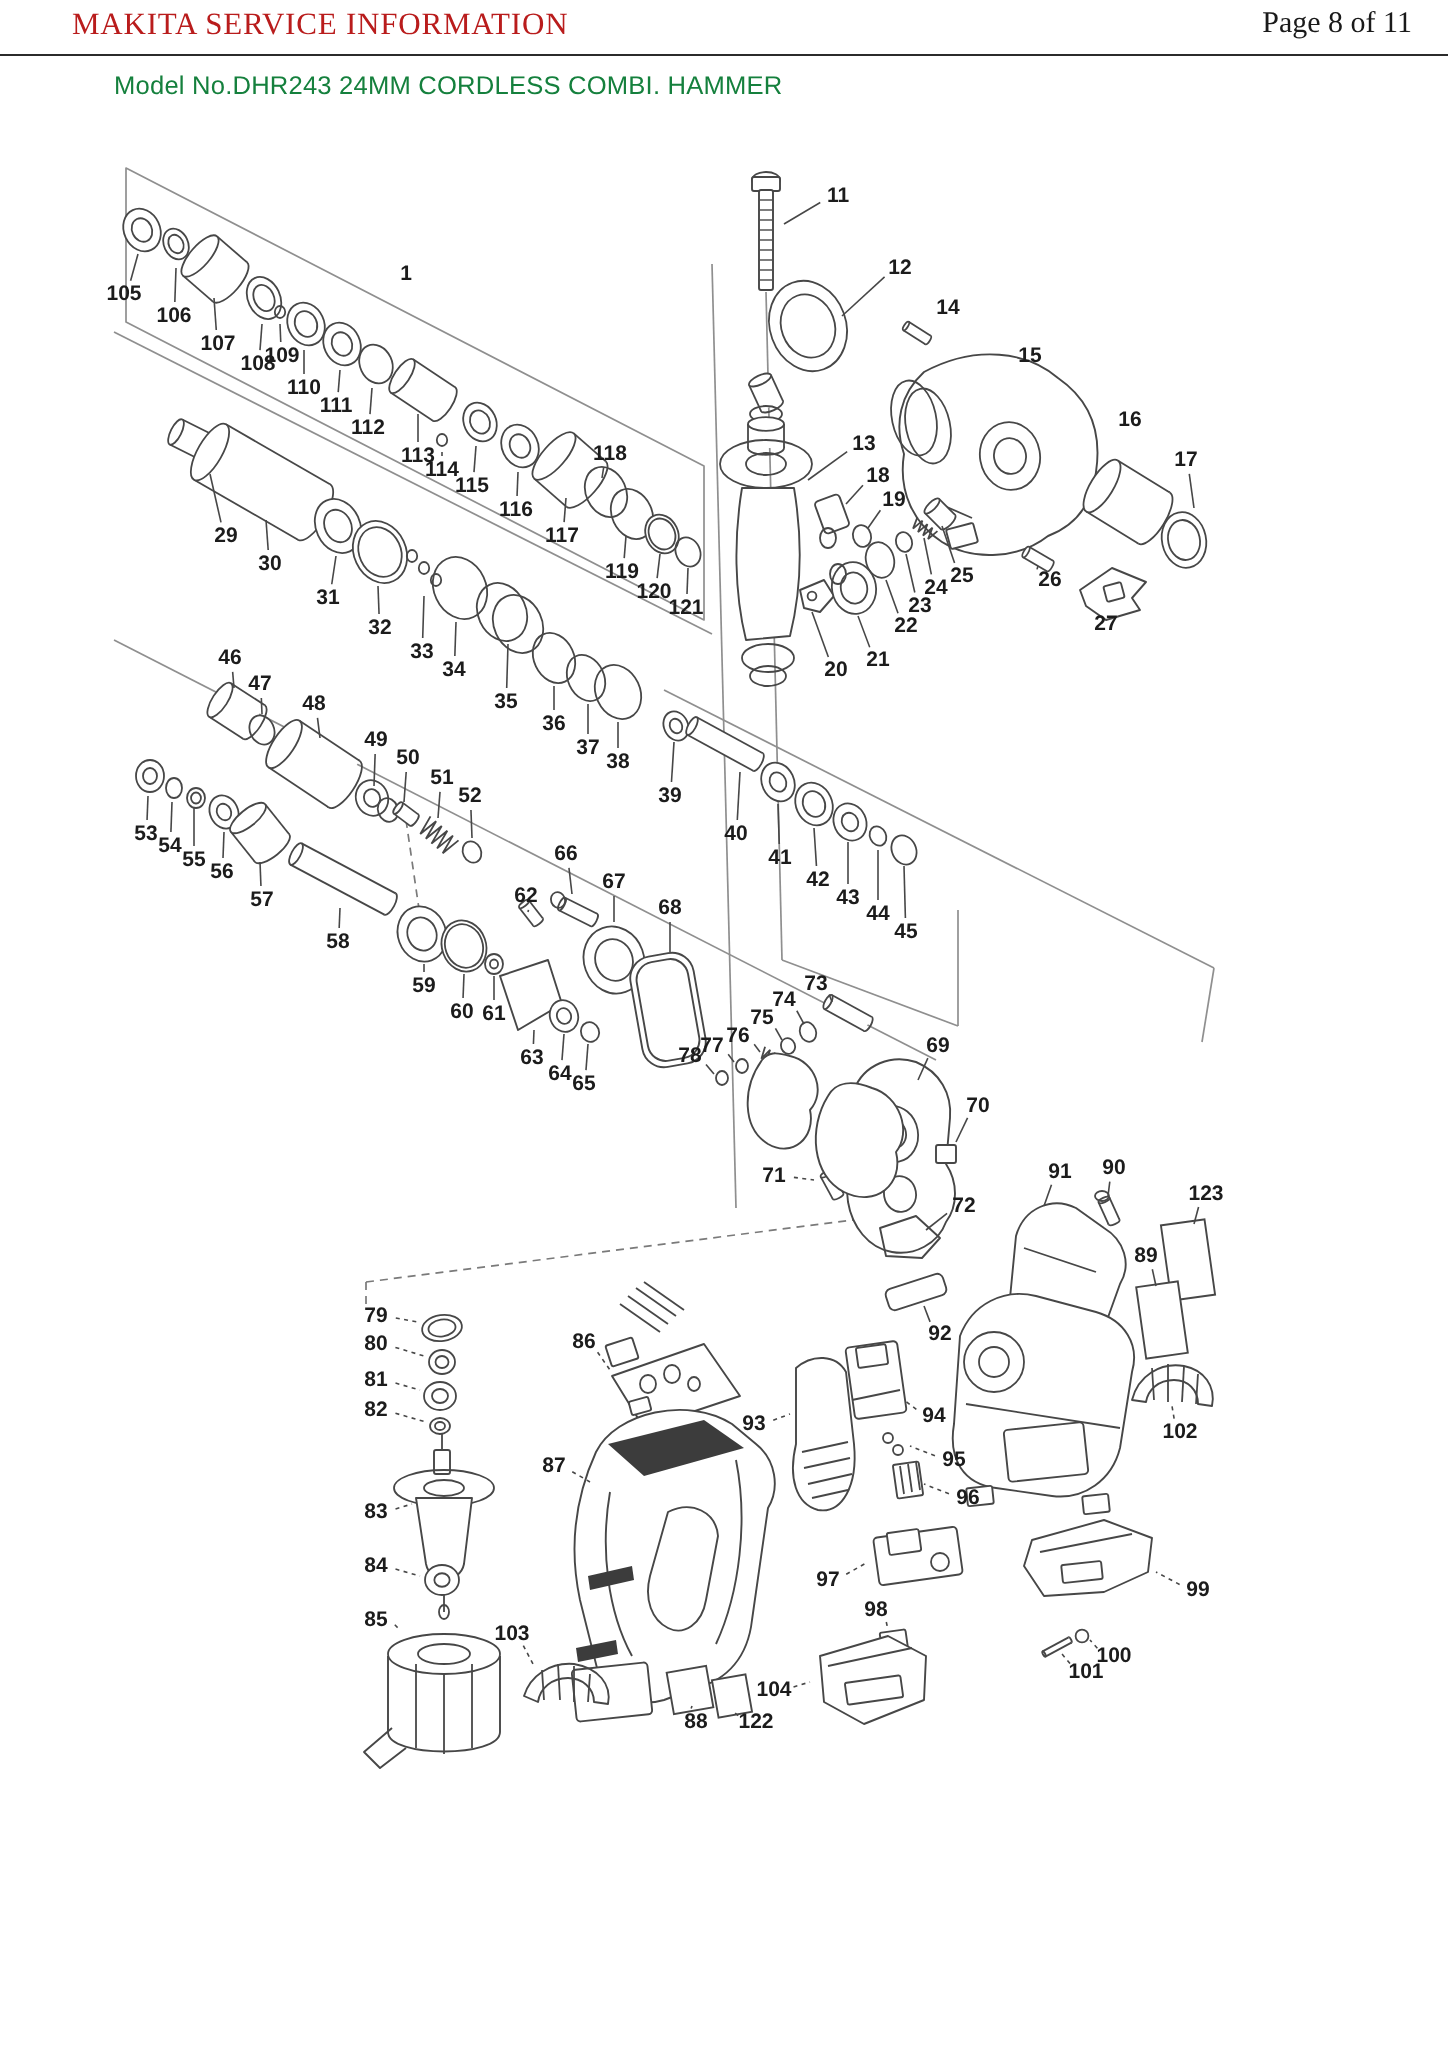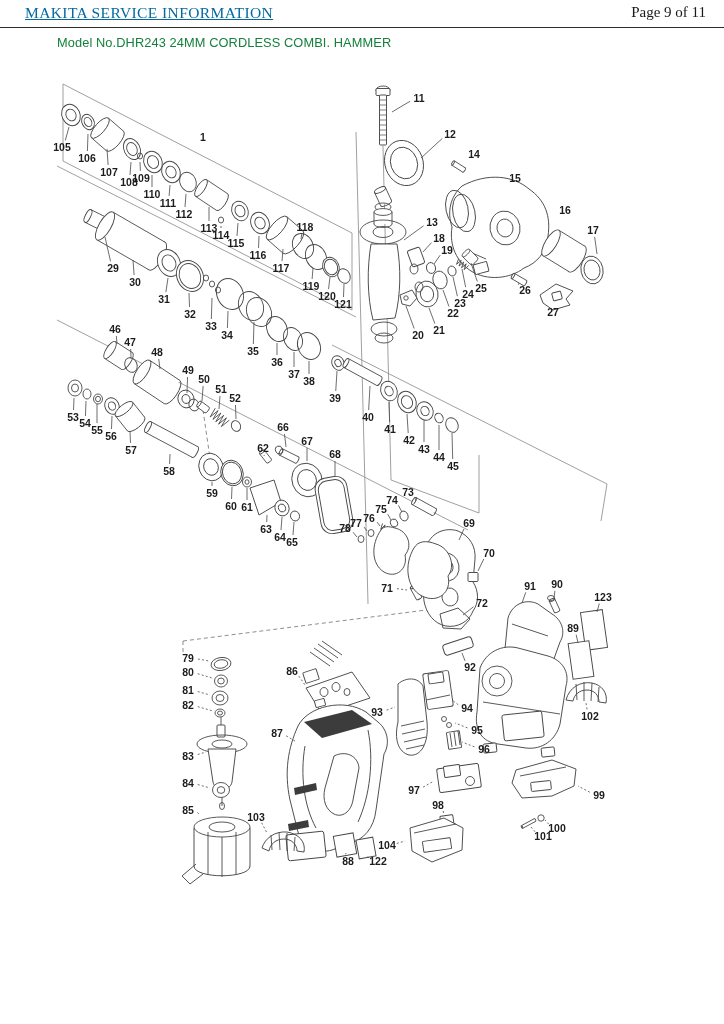--- a/index.html
+++ b/index.html
@@ -1,43 +1,43 @@
 <!DOCTYPE html>
 <html><head>
 <meta charset="utf-8">
 <style>
   html,body{margin:0;padding:0;background:#9a9a9a;}
   .page{
     position:relative;width:724px;height:1024px;margin:0 auto;background:#ffffff;
     font-family:"Liberation Sans",sans-serif;overflow:hidden;
   }
   .hdr-title{
-    position:absolute;left:25px;top:4px;
-    font-family:"Liberation Serif",serif;font-size:15.5px;color:#0369a1;letter-spacing:.4px;text-decoration:underline;
+    position:absolute;left:36px;top:4px;
+    font-family:"Liberation Serif",serif;font-size:15.5px;color:#b91c1c;letter-spacing:.4px;
   }
   .hdr-page{
     position:absolute;right:18px;top:4px;
     font-family:"Liberation Serif",serif;font-size:15px;color:#1a1a1a;
   }
   .hdr-rule{
     position:absolute;left:0;right:0;top:27px;border-top:1.6px solid #2b2b2b;height:0;
   }
   .model-line{
     position:absolute;left:57px;top:35px;
     font-family:"Liberation Sans",sans-serif;font-size:12.8px;color:#15803d;letter-spacing:.1px;
   }
   svg.diagram{position:absolute;left:0;top:0;}
   .plabel{font-family:"Liberation Sans",sans-serif;font-size:10.5px;font-weight:700;fill:#1c1c1c;}
 </style>
 </head>
 <body>
 
 <div class="page">
   <div class="hdr-title">MAKITA SERVICE INFORMATION</div>
-  <div class="hdr-page">Page 9 of 11</div>
+  <div class="hdr-page">Page 8 of 11</div>
   <div class="hdr-rule"></div>
   <div class="model-line">Model No.DHR243 24MM CORDLESS COMBI. HAMMER</div>
   <svg class="diagram" id="dsvg" width="724" height="1024" viewBox="0 0 724 1024">
       <path d="M63,84 L352,233 L352,310 L63,161 Z" fill="none" stroke="#8f8f8f" stroke-width="0.85" stroke-linejoin="round"></path>
       <line x1="57" y1="166" x2="356" y2="317" stroke="#8f8f8f" stroke-width="0.85"></line>
       <line x1="57" y1="320" x2="468" y2="530" stroke="#8f8f8f" stroke-width="0.85"></line>
       <line x1="332" y1="345" x2="607" y2="484" stroke="#8f8f8f" stroke-width="0.85"></line>
       <line x1="607" y1="484" x2="601" y2="521" stroke="#8f8f8f" stroke-width="0.85"></line>
       <line x1="356" y1="132" x2="368" y2="604" stroke="#8f8f8f" stroke-width="0.85"></line>
       <line x1="383" y1="146" x2="391" y2="480" stroke="#8f8f8f" stroke-width="0.85"></line>

